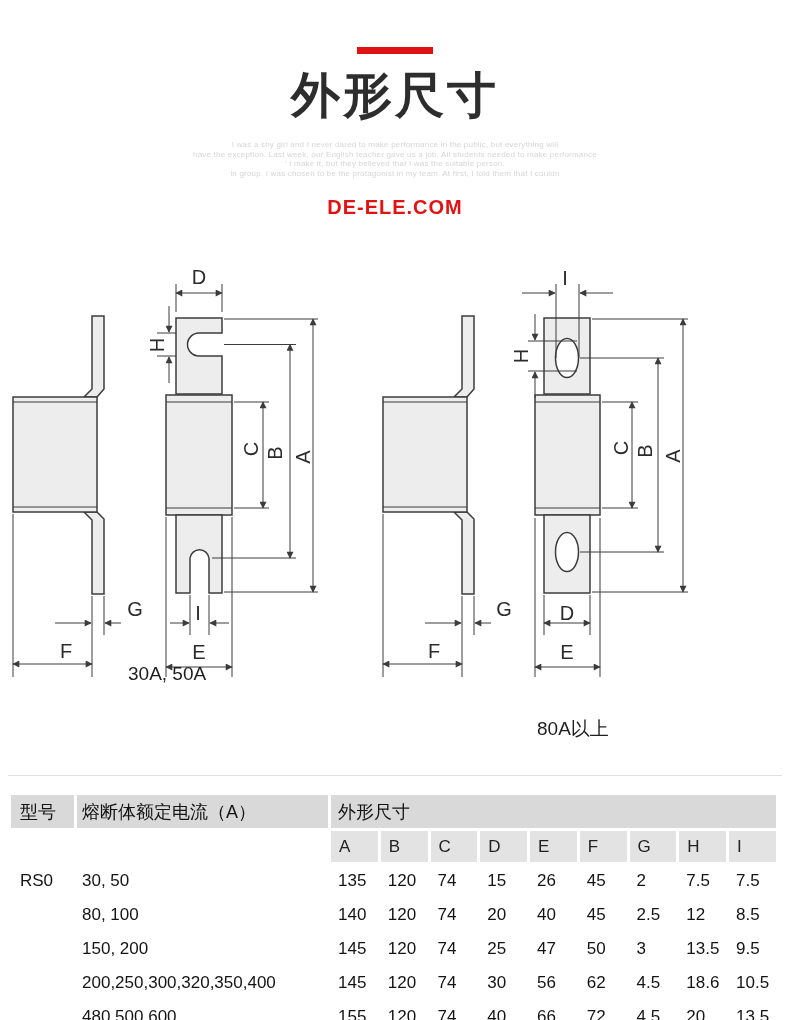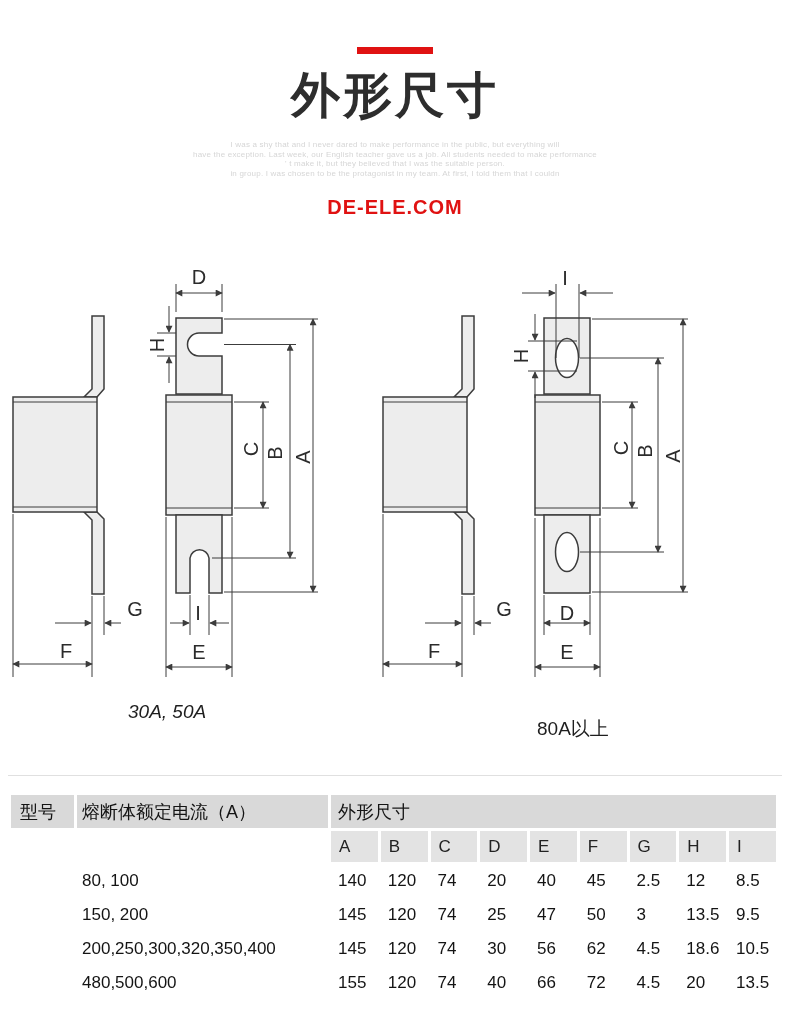--- a/index.html
+++ b/index.html
@@ -22,21 +22,21 @@
   .shape { fill:#ededed; stroke:#3c3c3c; stroke-width:1.5; }
   .thin  { fill:none; stroke:#3c3c3c; stroke-width:1; }
   .hole  { fill:#ffffff; stroke:#3c3c3c; stroke-width:1.5; }
   .dims path, .dims line { fill:none; stroke:#3c3c3c; stroke-width:1; }
 
   .dlabel { position:absolute; width:28px; height:26px; margin-left:-14px; margin-top:-13px;
             display:flex; align-items:center; justify-content:center;
             font-size:20px; color:#2b2b2b; }
   .rot { transform:rotate(-90deg); }
   .caption { position:absolute; font-size:19px; color:#1e1e1e; }
-  .caption-left { left:128px; top:690px;font-style:italic; }
+  .caption-left { left:128px; top:652px; }
   .caption-right { left:537px; top:705px; }
 
   
   .spec-wrap { position:absolute; left:8px; top:764px; width:774px; border-top:1px solid #e0e0e0; padding-top:16px; }
   table.spec { border-collapse:separate; border-spacing:3px; table-layout:fixed; width:771px;
                font-size:17px; color:#141414; }
   table.spec td { overflow:hidden; white-space:nowrap; vertical-align:middle; }
   tr.hrow1 td { height:31px; background:#d9d9d9; font-size:18px; }
   tr.hrow2 td { height:29px; }
   tr.hrow2 td.dimh { background:#e3e3e3; padding-left:8px; font-size:17px; color:#222; }
@@ -50,21 +50,21 @@
 </style>
 </head>
 <body>
 
 <div class="page">
 
   <div class="red-bar"></div>
   <div class="title">外形尺寸</div>
 
   <div class="watermark">
-    <div>I was a shy that and I never dared to make performance in the public, but everything will</div>
+    <div>I was a shy girl and I never dared to make performance in the public, but everything will</div>
     <div>have the exception. Last week, our English teacher gave us a job. All students needed to make performance</div>
     <div>' t make it, but they believed that I was the suitable person.</div>
     <div>in group. I was chosen to be the protagonist in my team. At first, I told them that I couldn</div>
   </div>
 
   <div class="brand">DE-ELE.COM</div>
 
   <svg class="dwg dwg-left" viewBox="0 0 360 430">
     <defs>
       <marker id="arL" viewBox="0 0 10 10" refX="9" refY="5" markerWidth="9" markerHeight="7" orient="auto-start-reverse">
@@ -202,20 +202,33 @@
           <td class="dimh">B</td>
           <td class="dimh">C</td>
           <td class="dimh">D</td>
           <td class="dimh">E</td>
           <td class="dimh">F</td>
           <td class="dimh">G</td>
           <td class="dimh">H</td>
           <td class="dimh">I</td>
         </tr>
         <tr class="drow">
+          <td class="c-model">RS0</td>
+          <td class="c-cur">30, 50</td>
+          <td class="c-dim">135</td>
+          <td class="c-dim">120</td>
+          <td class="c-dim">74</td>
+          <td class="c-dim">15</td>
+          <td class="c-dim">26</td>
+          <td class="c-dim">45</td>
+          <td class="c-dim">2</td>
+          <td class="c-dim">7.5</td>
+          <td class="c-dim">7.5</td>
+        </tr>
+        <tr class="drow">
           <td class="c-model"></td>
           <td class="c-cur">80, 100</td>
           <td class="c-dim">140</td>
           <td class="c-dim">120</td>
           <td class="c-dim">74</td>
           <td class="c-dim">20</td>
           <td class="c-dim">40</td>
           <td class="c-dim">45</td>
           <td class="c-dim">2.5</td>
           <td class="c-dim">12</td>

